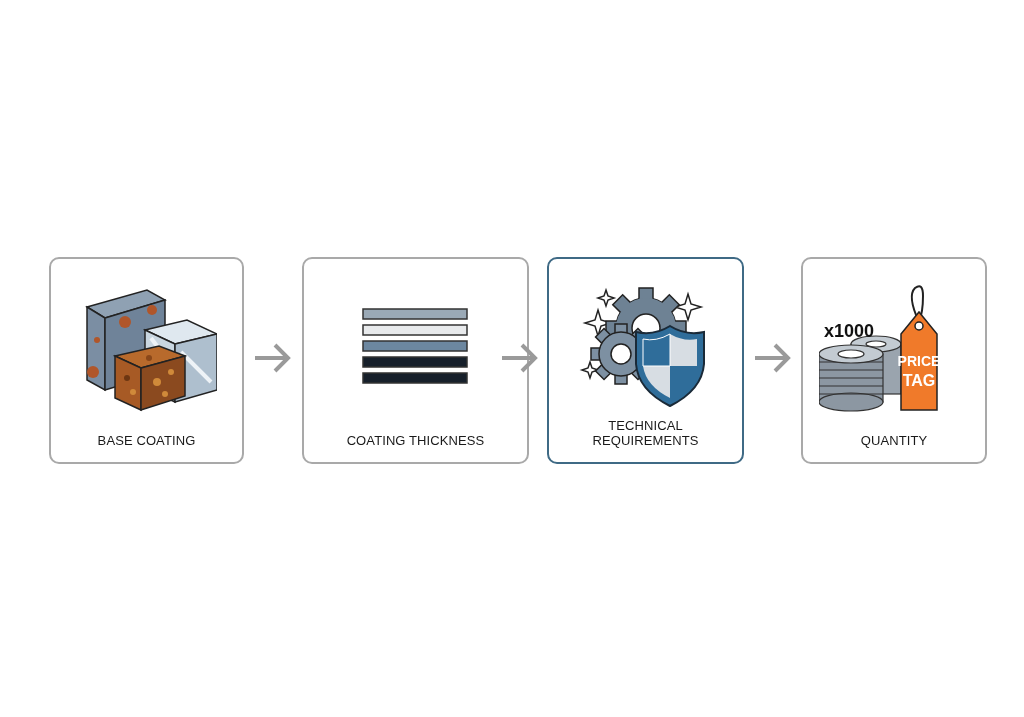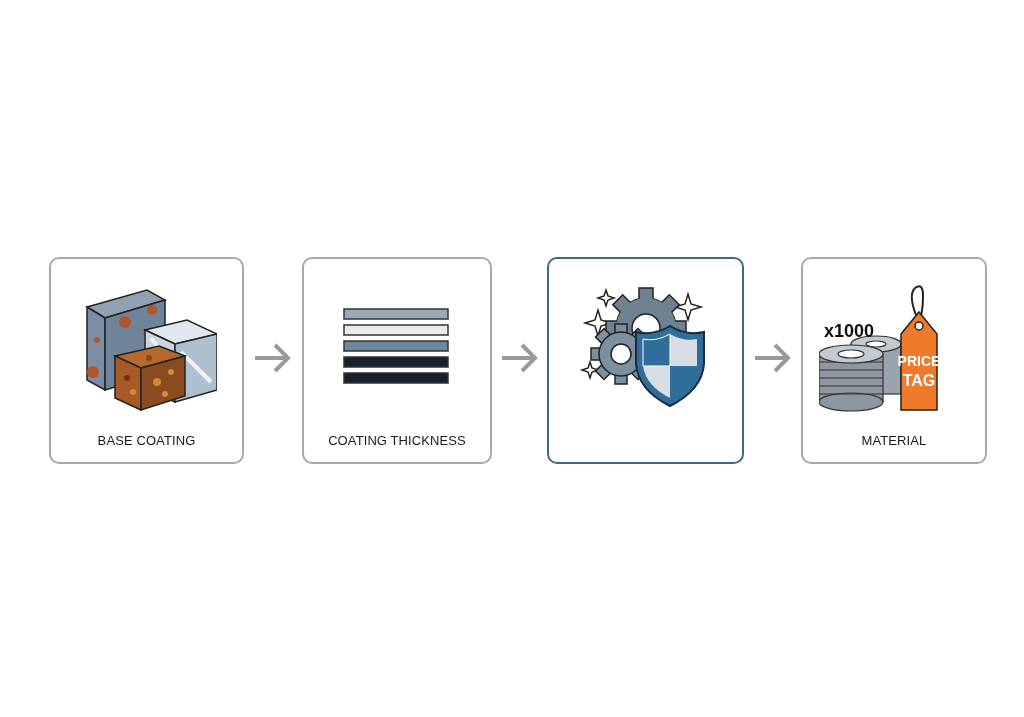--- a/index.html
+++ b/index.html
@@ -45,21 +45,21 @@
     </svg>
   </div>
   <div class="label">BASE COATING</div>
 </div>
 
 <svg class="arrow" style="left:253px;" viewBox="0 0 40 36">
   <line x1="2" y1="18" x2="34" y2="18" stroke="#9a9a9a" stroke-width="4"></line>
   <polyline points="22,5 35,18 22,31" fill="none" stroke="#9a9a9a" stroke-width="4"></polyline>
 </svg>
 
-<div class="card" style="left:302px;width:190px;padding-left:28px;">
+<div class="card" style="left:302px;width:227px;padding-left:28px;">
   <div class="icon">
     <svg width="110" height="80" viewBox="0 0 110 80">
       <rect x="2" y="2" width="104" height="10" fill="#9aa9b6" stroke="#333" stroke-width="1.5"></rect>
       <rect x="2" y="18" width="104" height="10" fill="#e8eaec" stroke="#333" stroke-width="1.5"></rect>
       <rect x="2" y="34" width="104" height="10" fill="#6c87a0" stroke="#333" stroke-width="1.5"></rect>
       <rect x="2" y="50" width="104" height="10" fill="#17202b" stroke="#333" stroke-width="1.5"></rect>
       <rect x="2" y="66" width="104" height="10" fill="#17202b" stroke="#333" stroke-width="1.5"></rect>
     </svg>
   </div>
   <div class="label">COATING THICKNESS</div>
@@ -109,20 +109,24 @@
         <circle r="22" fill="#7d90a2" stroke="#222" stroke-width="1.5"></circle>
         <circle r="10" fill="#fff" stroke="#222" stroke-width="1.5"></circle>
       </g>
 
       <path d="M94,44 Q110,54 128,50 L128,82 Q126,108 94,124 Q62,108 60,82 L60,50 Q78,54 94,44 Z" fill="#2f6d9a" stroke="#1a2a38" stroke-width="2"></path>
       <path d="M94,52 Q108,60 121,57 L121,84 L94,84 Z" fill="#d7dde3"></path>
       <path d="M94,84 L67,84 Q70,104 94,116 Z" fill="#d7dde3"></path>
       <path d="M94,52 Q80,60 67,57 L67,84 L94,84 Z" fill="#2f6d9a" stroke="#fff" stroke-width="1"></path>
     </svg>
   </div>
+  <div class="label">
+    <div>TECHNICAL</div>
+    <div>REQUIREMENTS</div>
+  </div>
 </div>
 
 <svg class="arrow" style="left:753px;" viewBox="0 0 40 36">
   <line x1="2" y1="18" x2="34" y2="18" stroke="#9a9a9a" stroke-width="4"></line>
   <polyline points="22,5 35,18 22,31" fill="none" stroke="#9a9a9a" stroke-width="4"></polyline>
 </svg>
 
 <div class="card" style="left:801px;width:186px;">
   <div class="icon">
     <svg width="150" height="130" viewBox="0 0 150 130">
@@ -147,14 +151,14 @@
 
       <path d="M100,40 Q88,14 96,6 Q104,0 104,14 Q104,30 100,40" fill="none" stroke="#222" stroke-width="2"></path>
 
       <path d="M82,52 L100,30 L118,52 L118,128 L82,128 Z" fill="#f07a2a" stroke="#222" stroke-width="1.5"></path>
       <circle cx="100" cy="44" r="4" fill="#fff" stroke="#222" stroke-width="1.5"></circle>
       <text x="100" y="84" text-anchor="middle" font-family="Liberation Sans, sans-serif" font-weight="bold" font-size="14" fill="#fff">PRICE</text>
       <text x="100" y="104" text-anchor="middle" font-family="Liberation Sans, sans-serif" font-weight="bold" font-size="16" fill="#fff">TAG</text>
       <text x="30" y="55" text-anchor="middle" font-family="Liberation Sans, sans-serif" font-weight="bold" font-size="18" fill="#111">x1000</text>
     </svg>
   </div>
-  <div class="label">MATERIAL</div>
+  <div class="label">QUANTITY</div>
 </div>
 
 </body></html>

